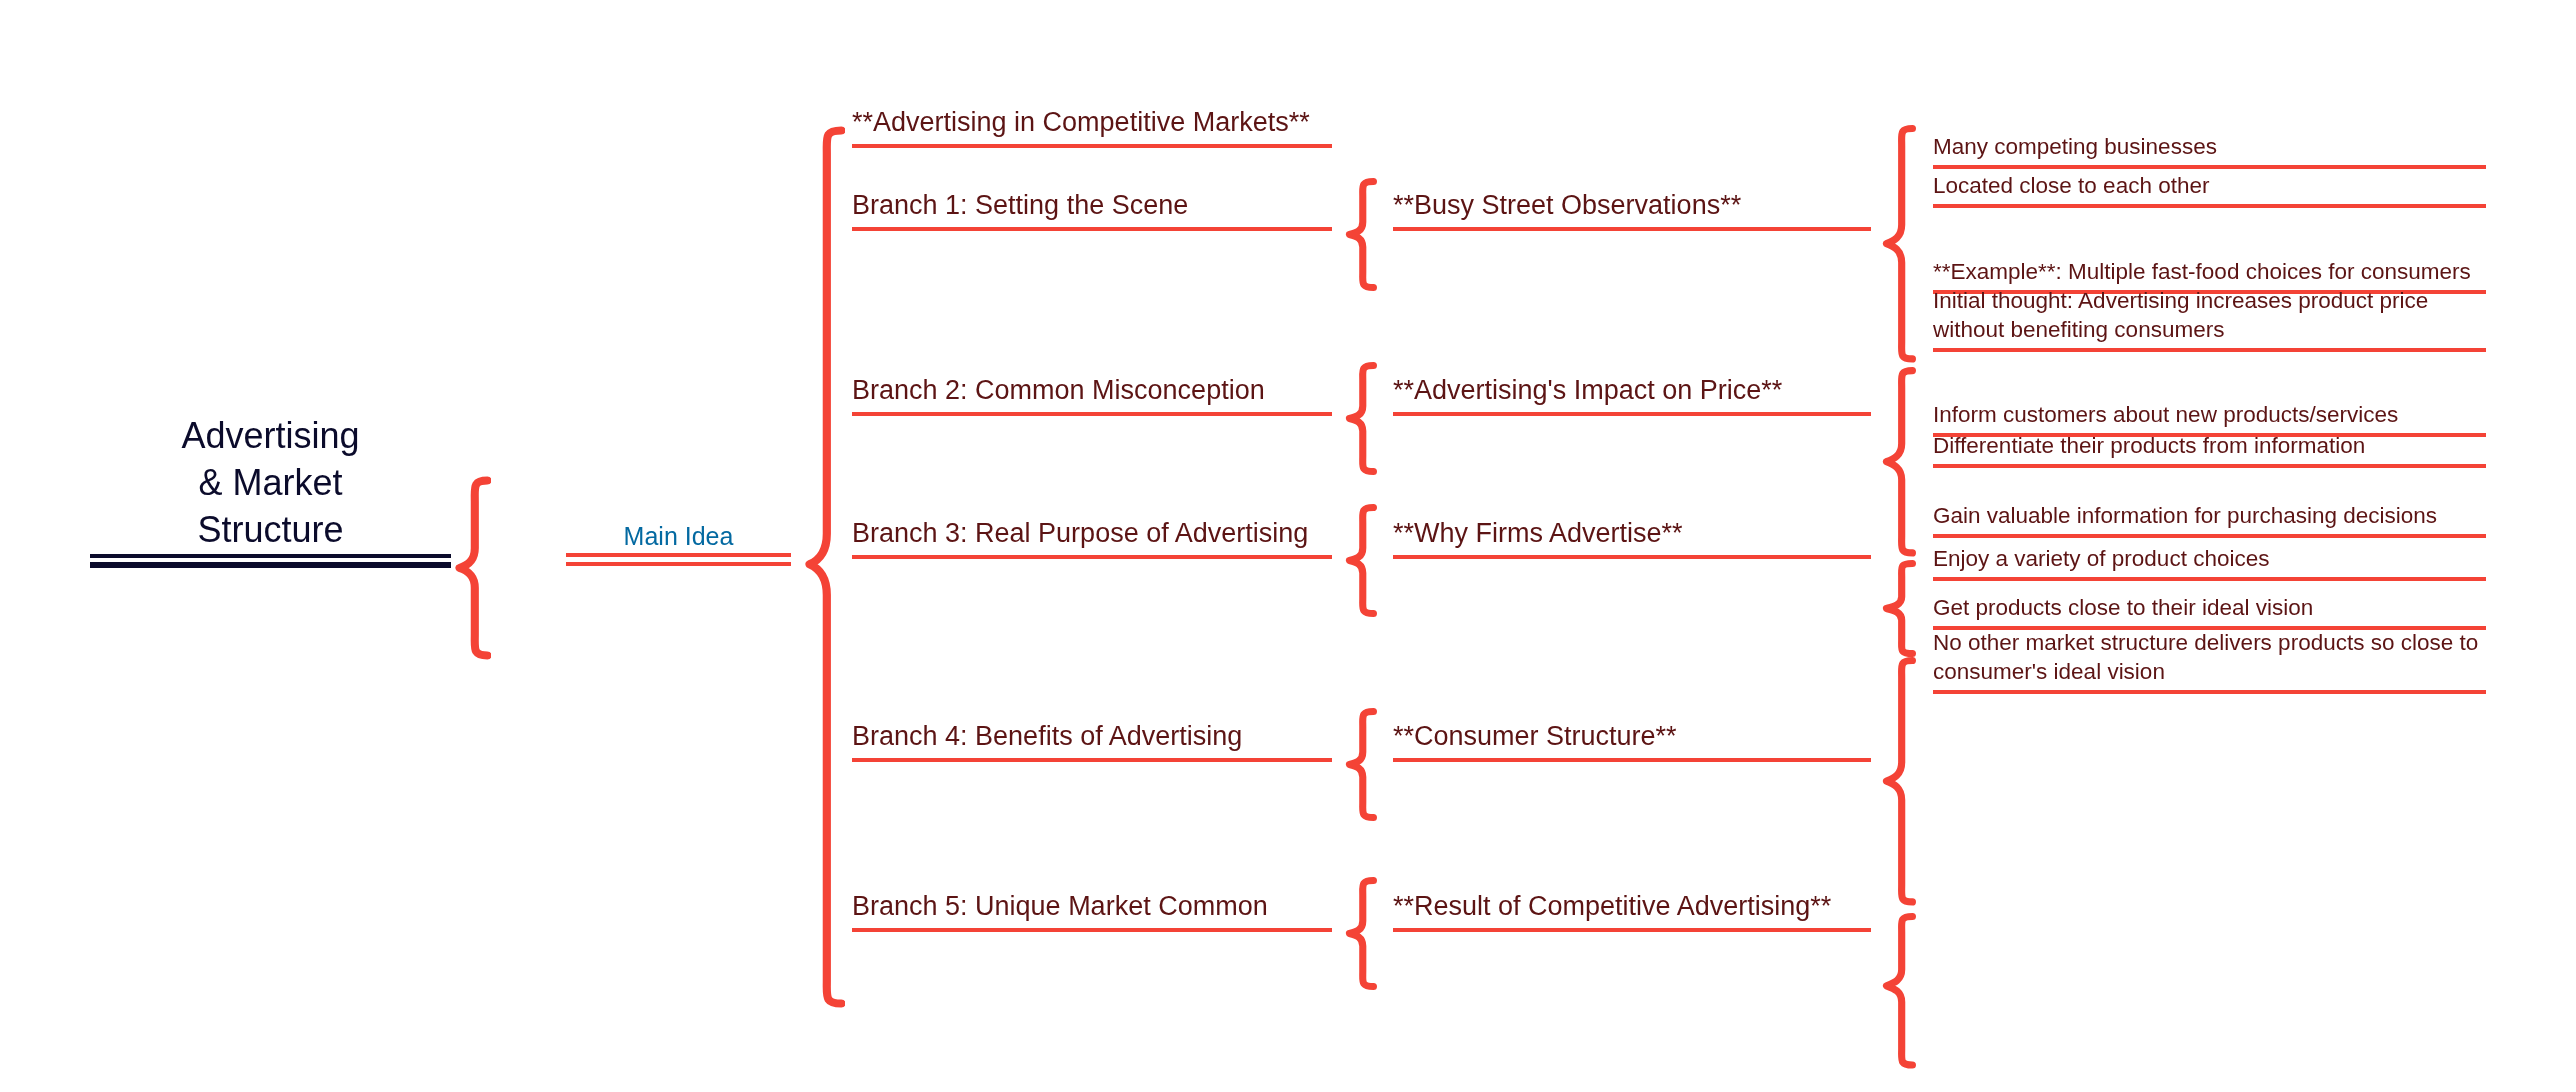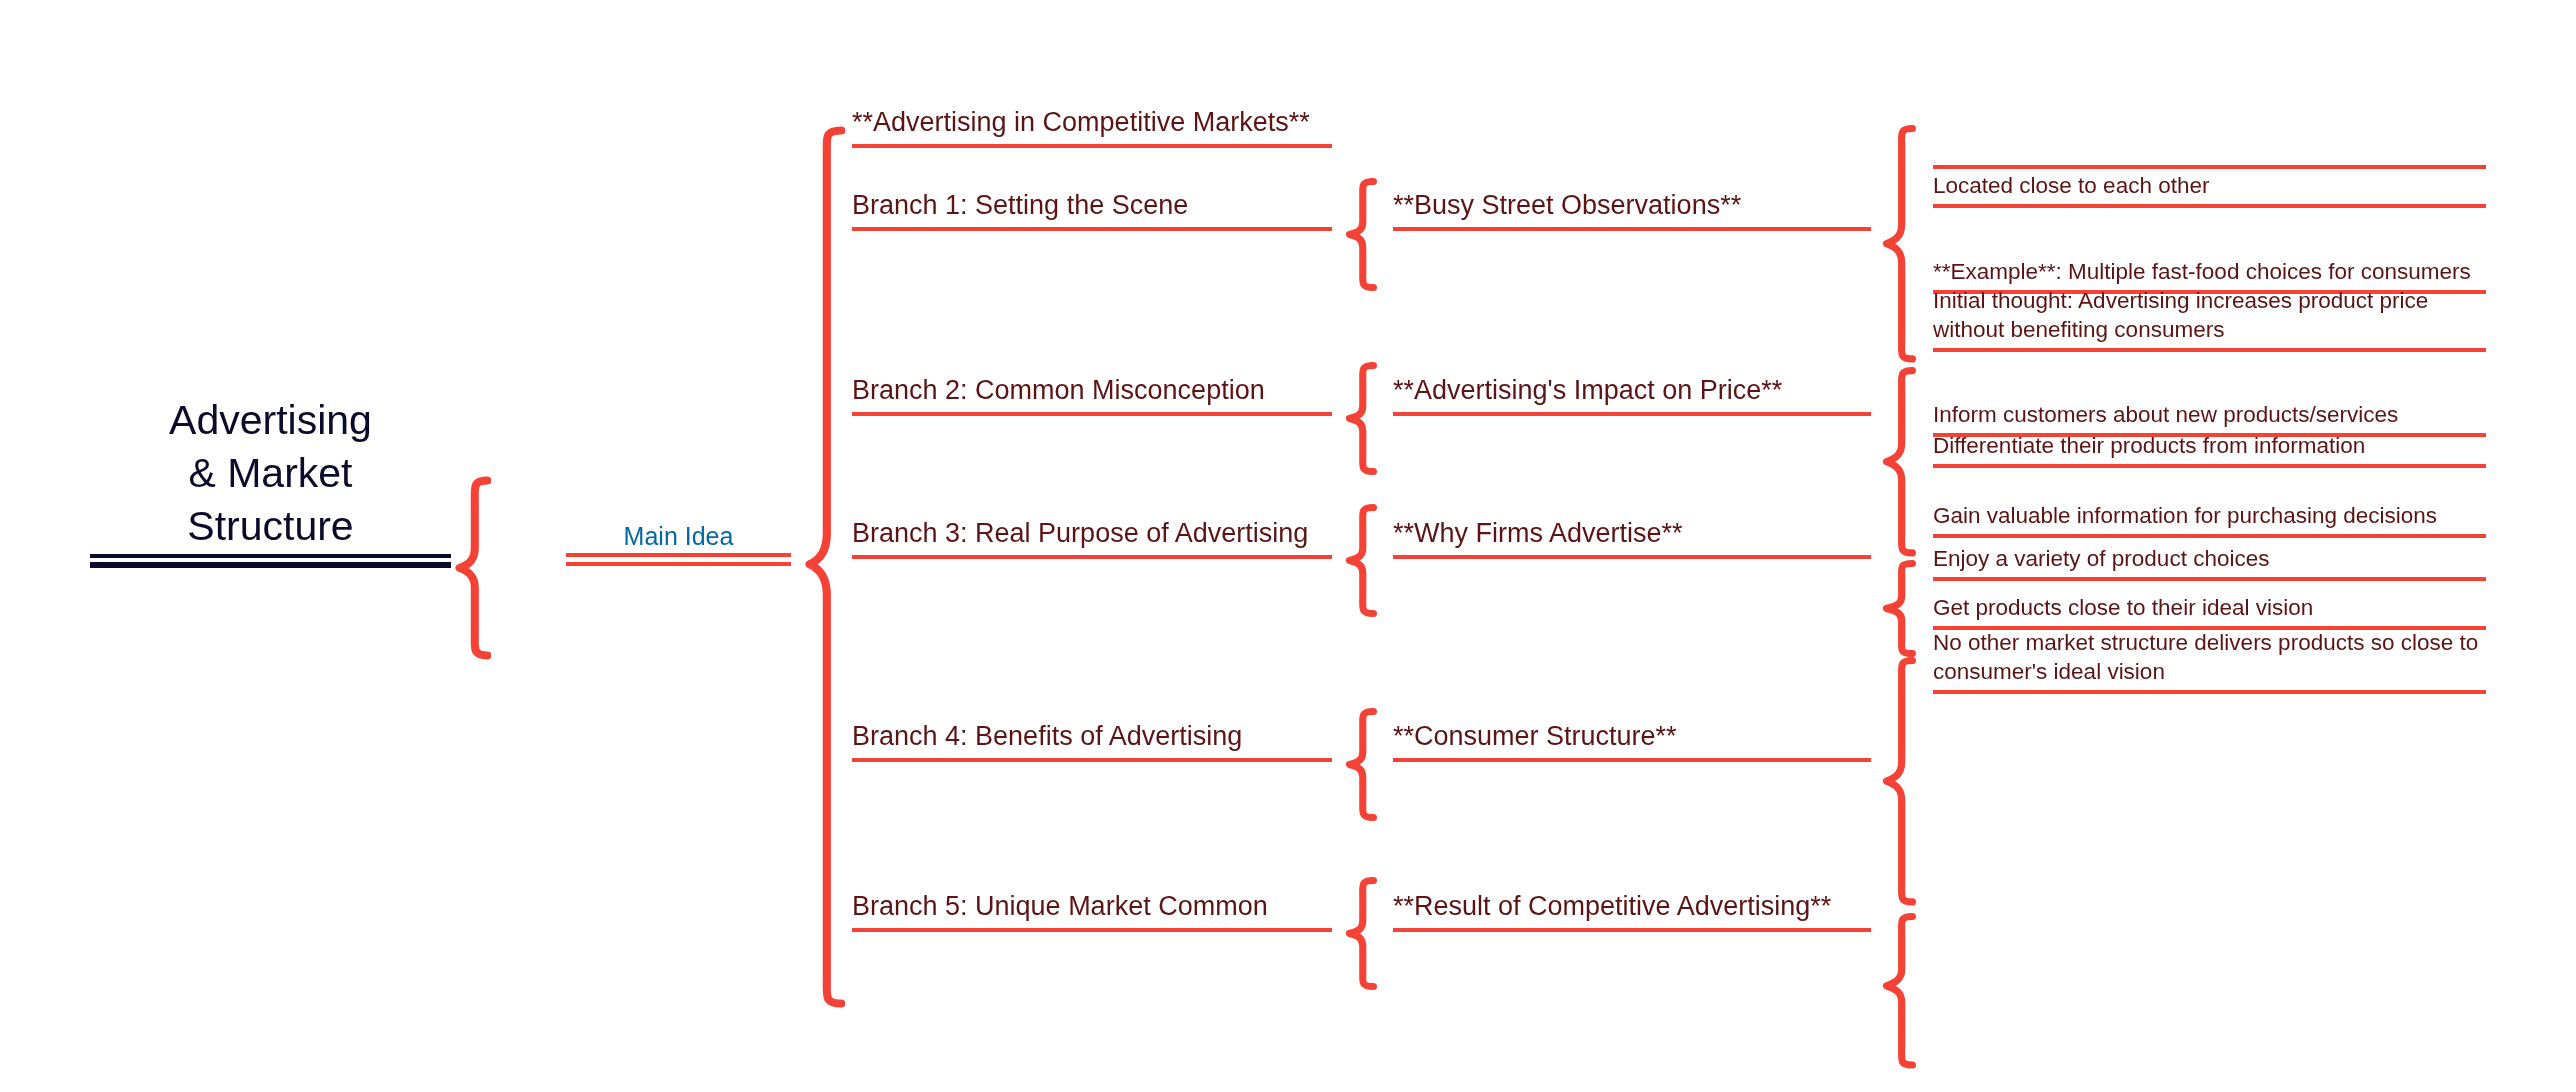--- a/index.html
+++ b/index.html
@@ -30,21 +30,21 @@
     white-space: pre-line;
   }
   
   .root {
     left: 90px;
     top: 361px;
     width: 361px;
     height: 207px;
   }
   .root .node-text {
-    font-size: 41px;
+    font-size: 36px;
     color: #0B0B2B;
     text-align: center;
     bottom: 14.4px;
   }
   .root .rule-top,
   .root .rule-bottom {
     position: absolute;
     left: 0;
     width: 361px;
     background: #0B0B2B;
@@ -228,20 +228,21 @@
 
   <svg class="brace thin" style="left:1882px; top:656px; width:34px; height:254px;" viewBox="0 0 38 282" preserveAspectRatio="none">
     <path d="M34 5 C 20 5, 22 10, 22 24 L 22 118 C 22 132, 13 136, 5 139 C 13 142, 22 146, 22 160 L 22 254 C 22 268, 20 273, 34 273"></path>
   </svg>
 
   <svg class="brace thin" style="left:1882px; top:912px; width:34px; height:162px;" viewBox="0 0 38 180" preserveAspectRatio="none">
     <path d="M34 5 C 20 5, 22 10, 22 22 L 22 64 C 22 76, 13 79, 5 82 C 13 85, 22 88, 22 100 L 22 152 C 22 165, 20 170, 34 170"></path>
   </svg>
 
   <div class="un col4" style="left:1933px; top:126px; width:553px; height:43px;">
+    <div class="label">Many competing businesses</div>
     <div class="underline"></div>
   </div>
 
   <div class="un col4" style="left:1933px; top:165px; width:553px; height:43px;">
     <div class="label">Located close to each other</div>
     <div class="underline"></div>
   </div>
 
   <div class="un col4" style="left:1933px; top:204px; width:553px; height:74px;margin-top:16px;">
     <div class="label">**Example**: Multiple fast-food choices for consumers</div>

